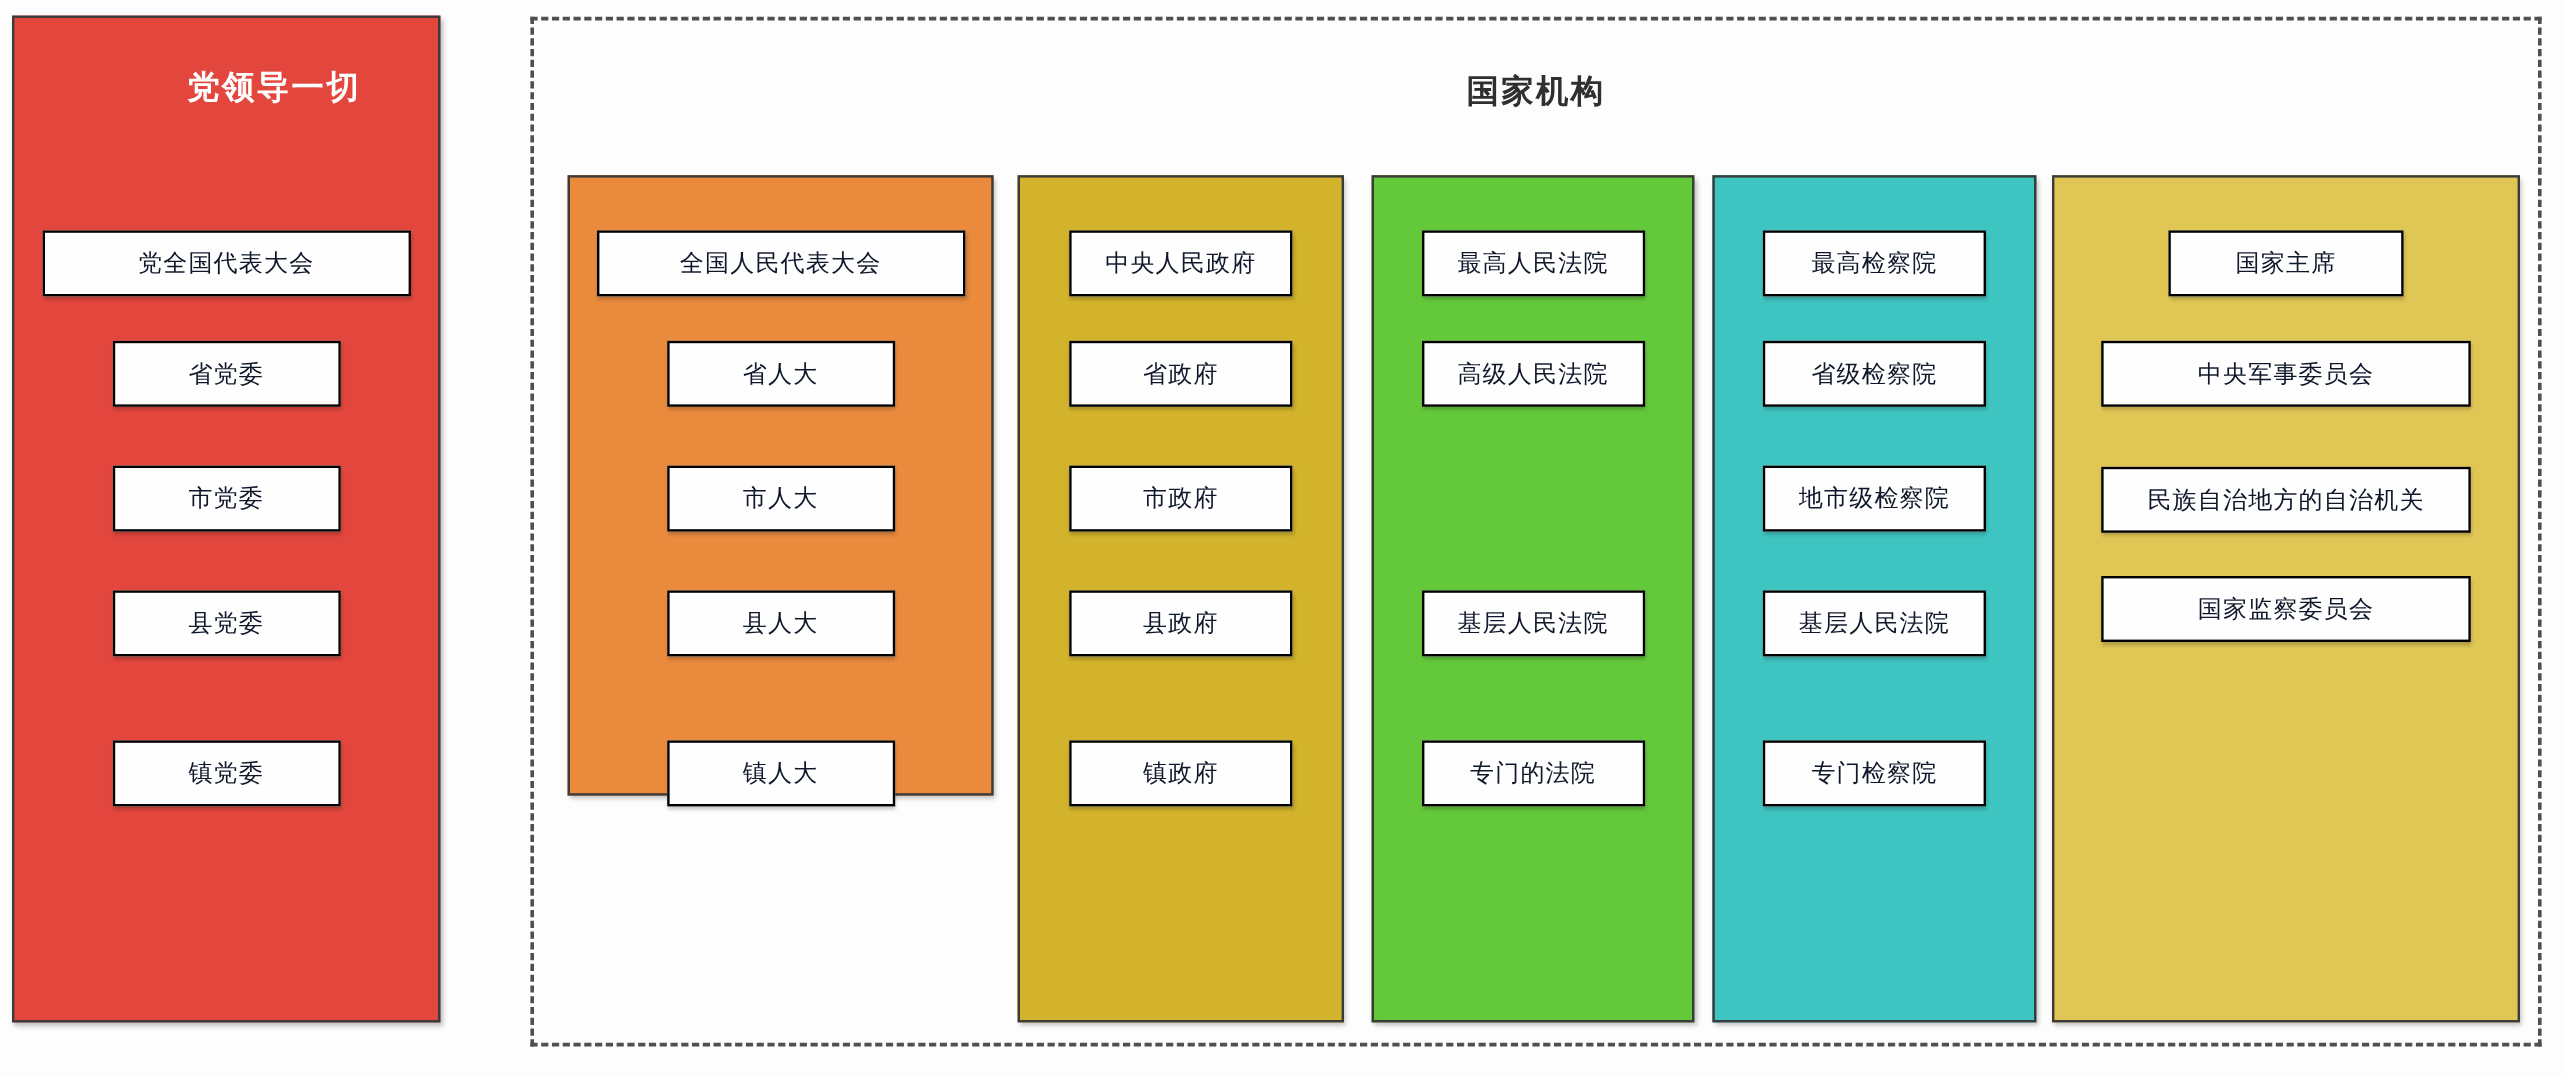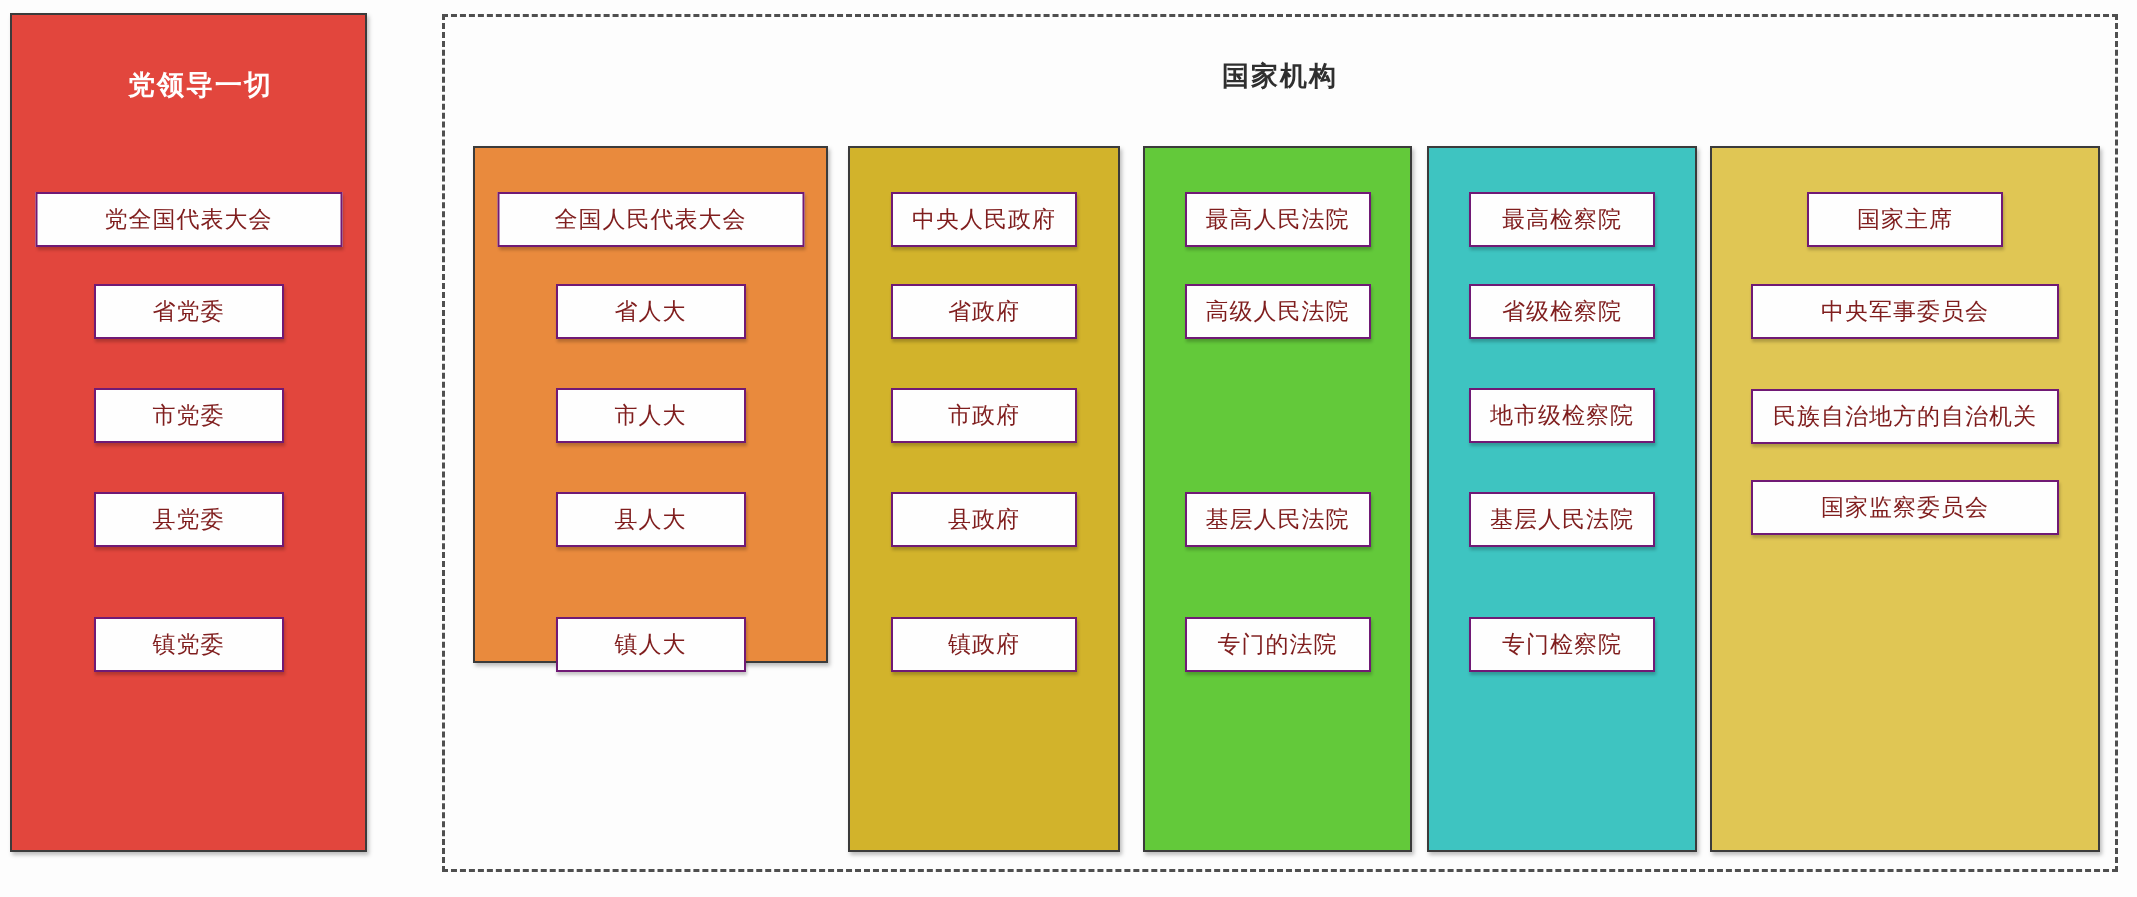--- a/index.html
+++ b/index.html
@@ -52,27 +52,27 @@
     color: #2f2f2f;
     letter-spacing: 2px;
   }
   .node {
     position: absolute;
     left: 50%;
     transform: translateX(-50%);
     height: 55px;
     box-sizing: border-box;
     background: #fefefe;
-    border: 2px solid #701a75;
+    border: 2px solid #000000;
     box-shadow: 1px 3px 3px rgba(0,0,0,0.22);
     display: flex;
     align-items: center;
     justify-content: center;
-    font-size: 23px;
-    color: #7f1d1d;
+    font-size: 20px;
+    color: #0f172a;
     letter-spacing: 1px;
     white-space: nowrap;
   }
   
   .r1 { top: 44px; }
   .r2 { top: 136px; }
   .r3 { top: 240px; }
   .r4 { top: 344px; }
   .r5 { top: 469px; }
   
@@ -91,21 +91,21 @@
   .w-std190 { width: 190px; }
   .w-196    { width: 196px; }
   .w-308    { width: 308px; }
 </style>
 </head>
 <body>
 
 <div class="stage">
 
   <section class="panel" style="left: 10px; top: 13px; width: 357px; height: 839px; background-color: rgb(226, 70, 61);">
-    <h2 class="panel-title light" style="margin:12px;">党领导一切</h2>
+    <h2 class="panel-title light" style="margin:0;padding-left:40px;">党领导一切</h2>
     <div class="node p1 w-wide">党全国代表大会</div>
     <div class="node p2 w-std190">省党委</div>
     <div class="node p4 w-std190">县党委</div>
     <div class="node p3 w-std190">市党委</div>
     <div class="node p5 w-std190">镇党委</div>
   </section>
 
   <section class="state-frame">
     <h2 class="state-title" style="margin:0;">国家机构</h2>
   </section>

